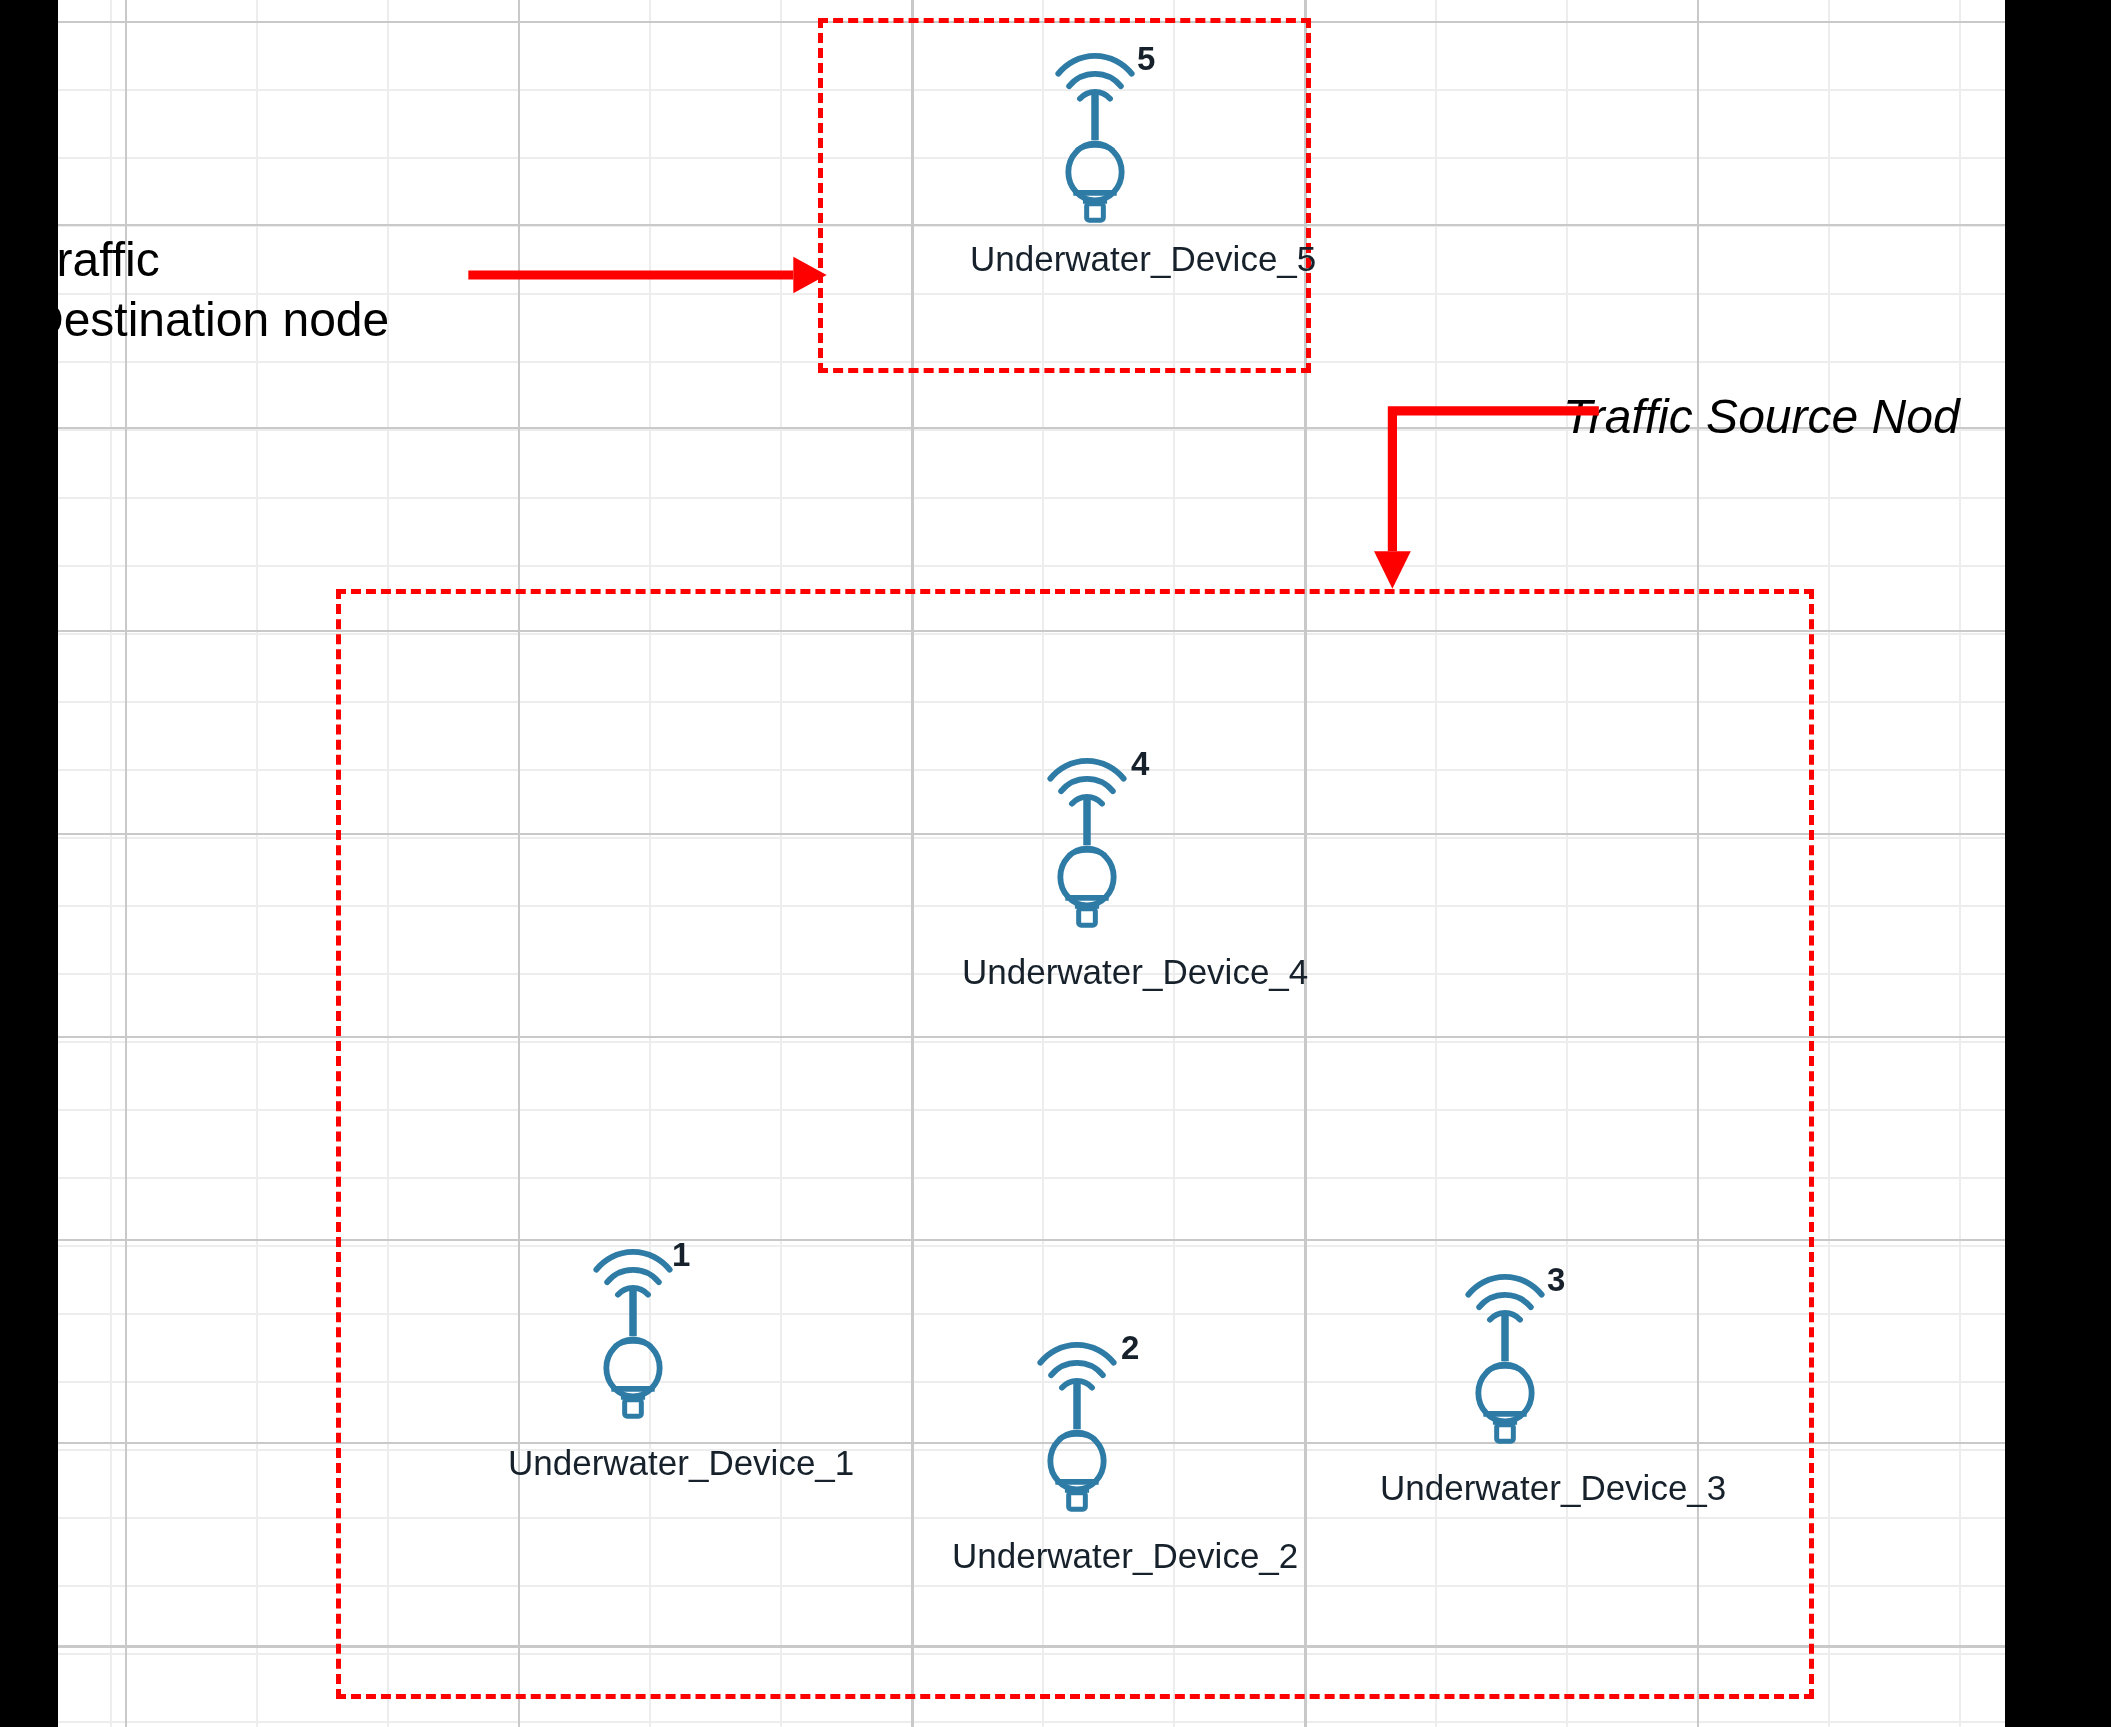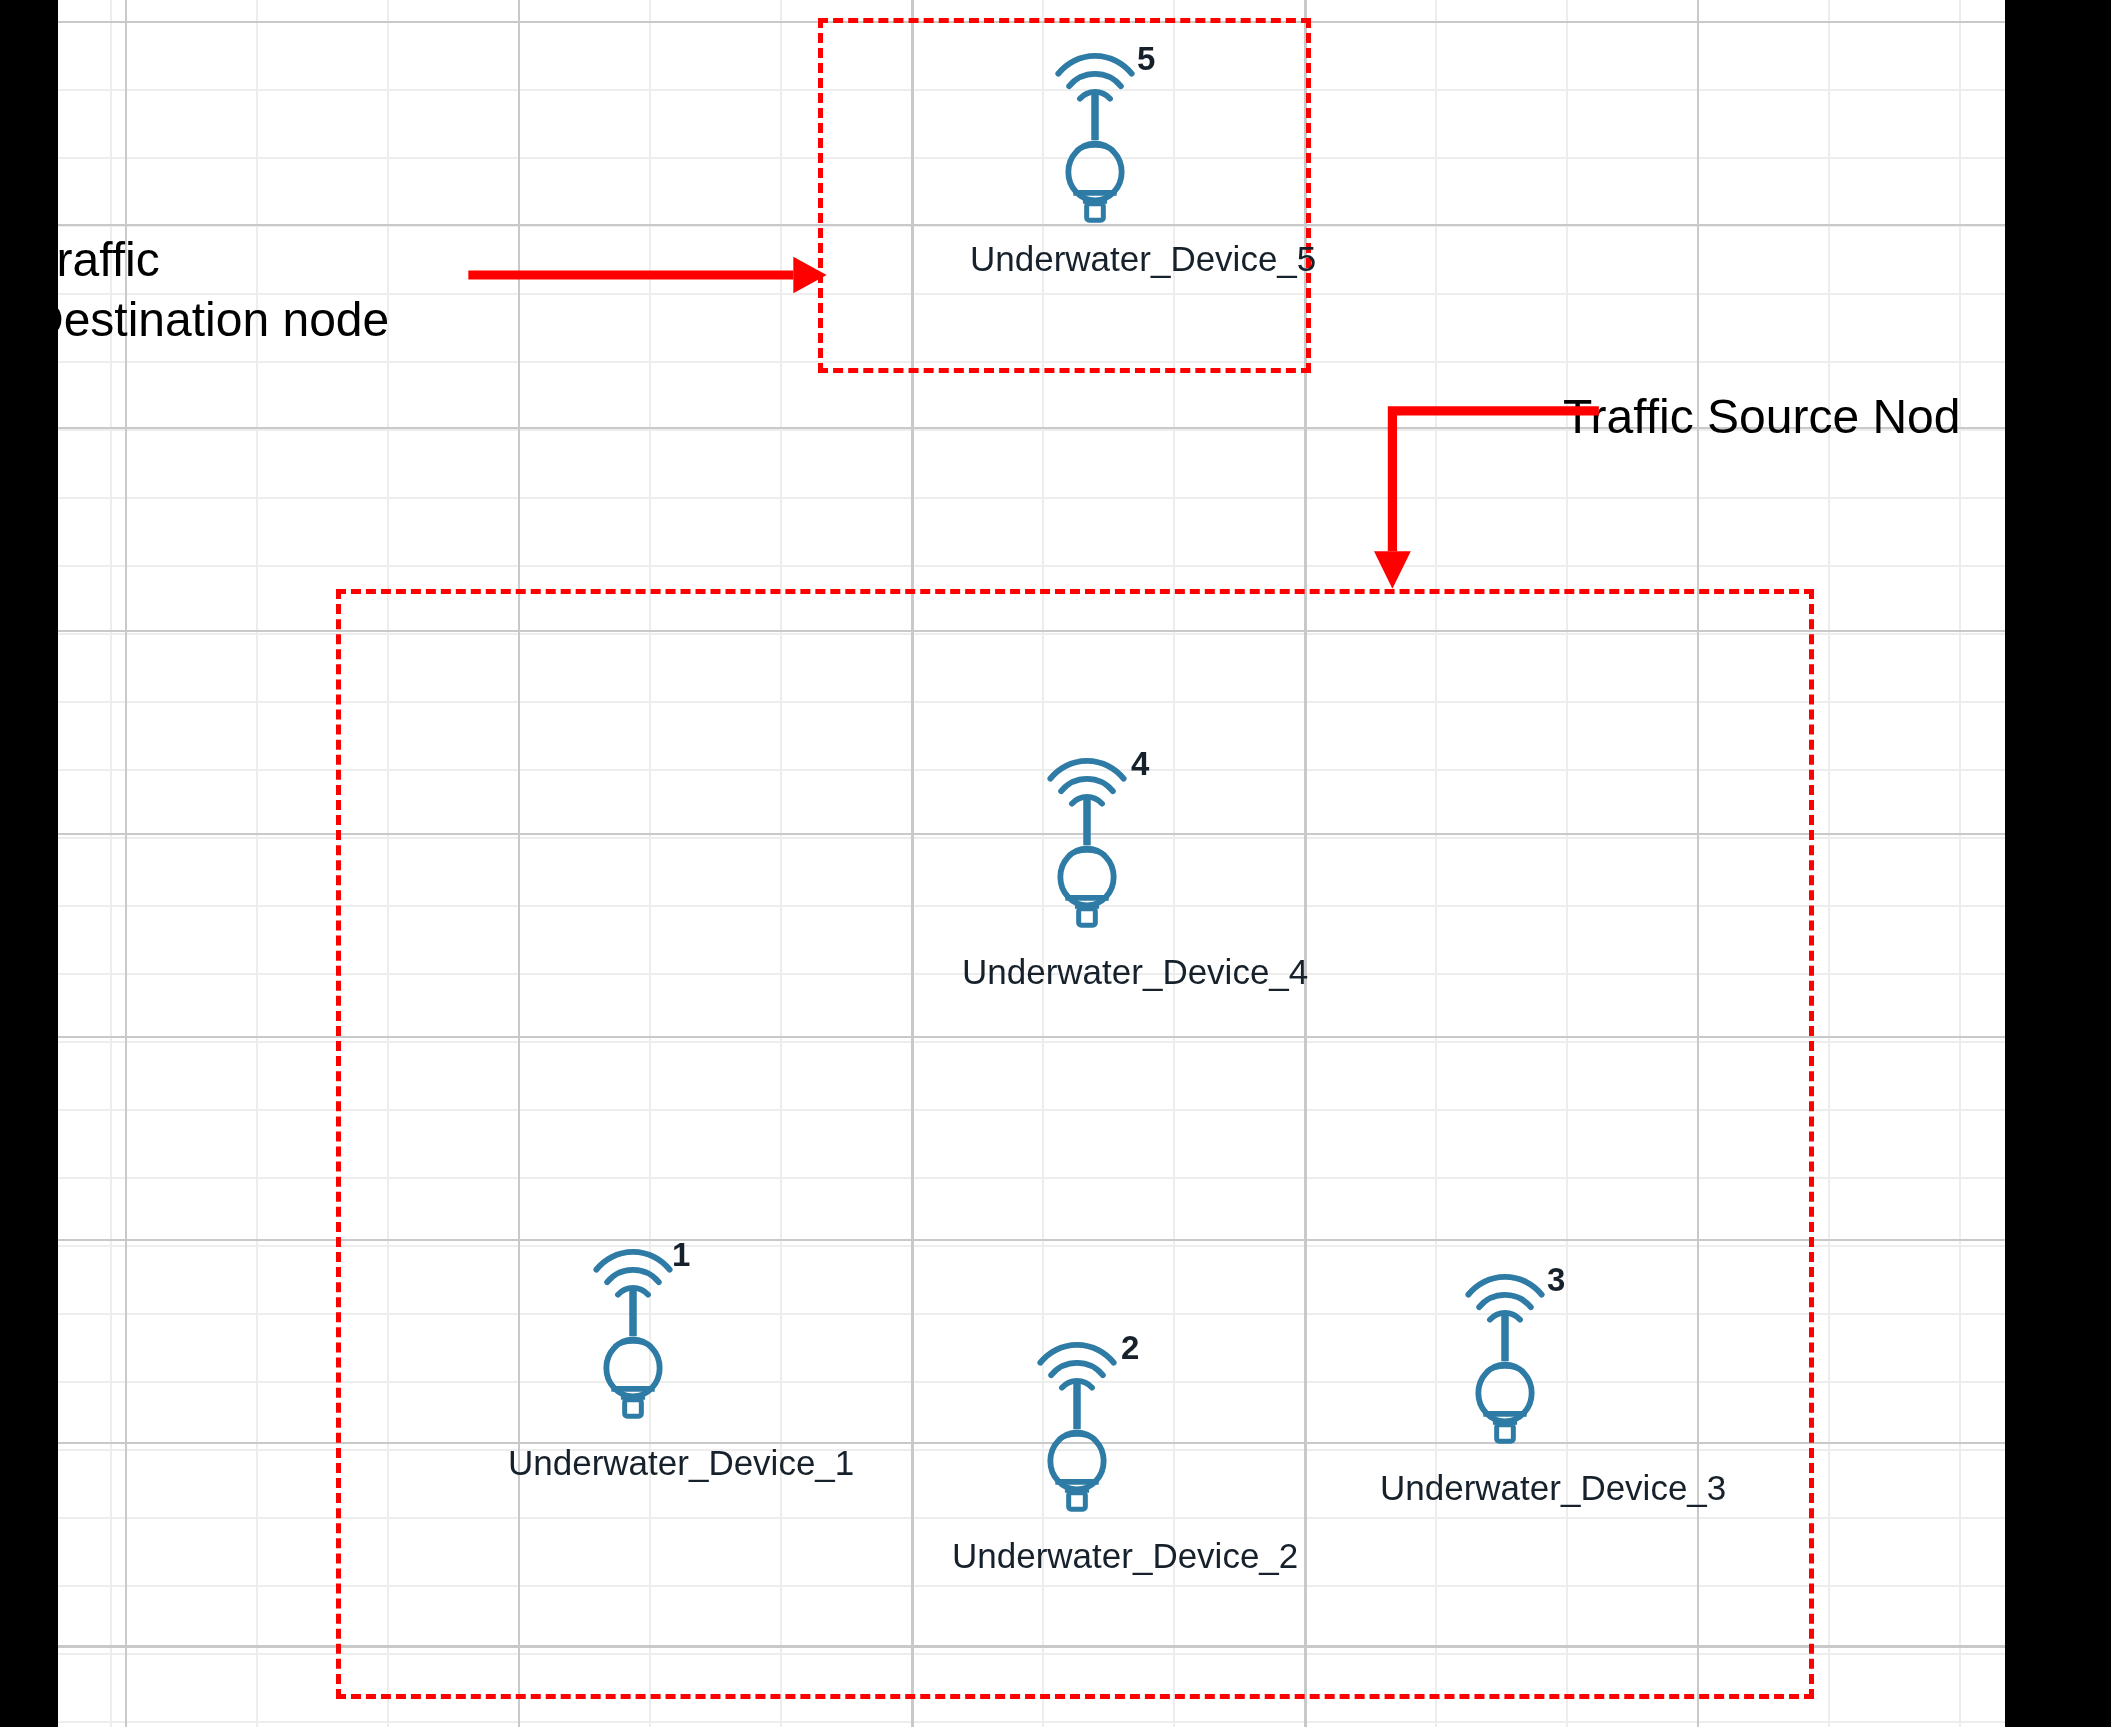--- a/index.html
+++ b/index.html
@@ -106,21 +106,21 @@
 
   
   .annot-text {
     position: absolute;
     font-size: 48px;
     color: #000000;
     line-height: 1.25;
     white-space: nowrap;
   }
   #annot-dest   { left: 29px;  top: 230px; }
-  #annot-source { left: 1563px; top: 387px; }
+  #annot-source { left: 1563px; top: 387px; font-style: italic; }
 
   .annot-svg { position: absolute; }
   #arrow-dest   { left: 468px;  top: 250px; }
   #arrow-source { left: 1369px; top: 384px; }
 </style>
 </head>
 <body>
 
 <div id="stage">
 

